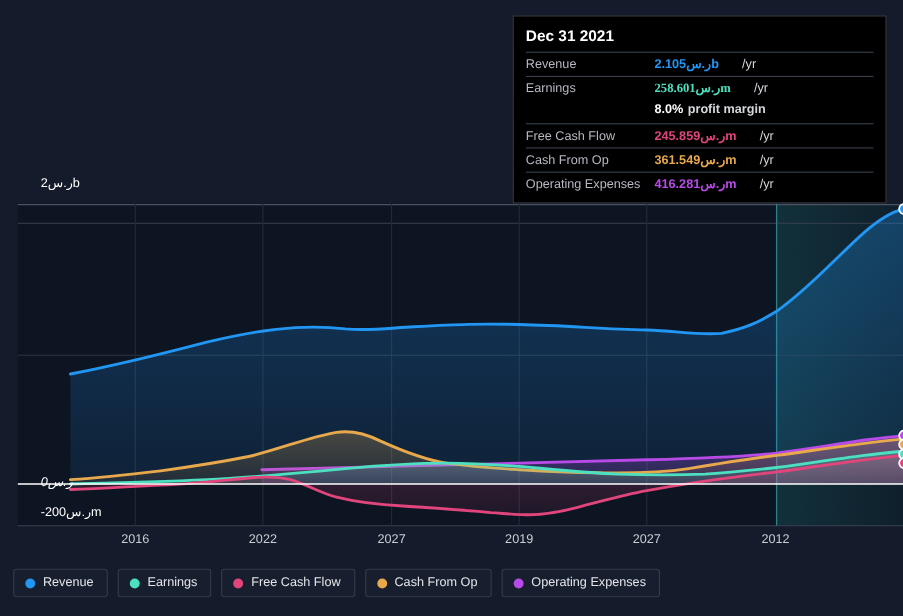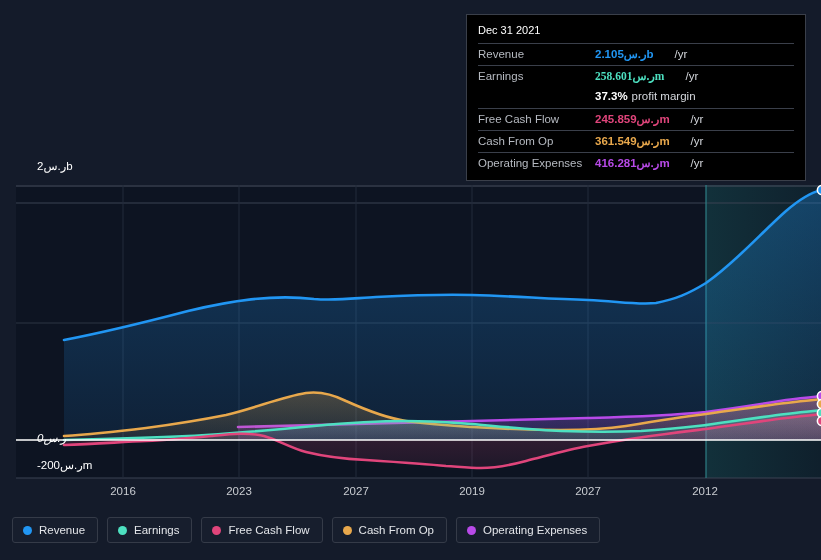--- a/index.html
+++ b/index.html
@@ -59,22 +59,22 @@
     top: 14px;
     width: 340px;
     background: #000000;
     border: 1px solid #3a3f4a;
     box-sizing: border-box;
     padding: 9px 11px 6px 11px;
     font-size: 11.5px;
   }
   #tooltip-date {
     color: #ffffff;
-    font-weight: normal;
-    font-size: 11px;
+    font-weight: bold;
+    font-size: 14px;
     padding-bottom: 7px;
   }
   .tt-row {
     display: flex;
     align-items: baseline;
     border-top: 1px solid #3a3f4a;
     padding: 3px 0 3px 0;
     min-height: 15px;
   }
   .tt-row.no-rule { border-top: none; }
@@ -89,21 +89,21 @@
     white-space: nowrap;
     margin-top: 23px;
   }
   .tt-suffix {
     color: #d4d7dc;
     font-weight: normal;
     margin-left: 21px;
   }
   .tt-margin-note {
     color: #d4d7dc;
-    font-weight: normal;
+    font-weight: bold;
     margin-left: 4px;
   }
 
   
   #legend {
     position: absolute;
     left: 12px;
     top: 517px;
     display: flex;
     gap: 9px;
@@ -245,42 +245,42 @@
     <circle cx="806" cy="413" r="4.6" fill="#4de0c0" stroke="#ffffff" stroke-width="1.6"></circle>
     <circle cx="806" cy="421" r="4.6" fill="#e0457b" stroke="#ffffff" stroke-width="1.6"></circle>
   </svg>
 
   <div class="y-label" id="y-label-top">2ر.سb</div>
   <div class="y-label" id="y-label-zero">0ر.س</div>
   <div class="y-label" id="y-label-neg">-200ر.سm</div>
 
   <div id="x-axis">
       <div class="x-label" style="left: 107px;">2016</div>
-      <div class="x-label" style="left: 223px;">2023</div>
+      <div class="x-label" style="left: 223px;">2022</div>
       <div class="x-label" style="left: 340px;">2027</div>
       <div class="x-label" style="left: 456px;">2019</div>
       <div class="x-label" style="left: 572px;">2027</div>
       <div class="x-label" style="left: 689px;">2012</div>
     </div>
 </div>
 
 <div id="tooltip">
   <div id="tooltip-date">Dec 31 2021</div>
   <div id="tooltip-rows">
       <div class="tt-row">
         <div class="tt-key">Revenue</div>
         <div><span class="tt-val" style="color: rgb(33, 150, 243);">2.105ر.سb</span><span class="tt-suffix">/yr</span></div>
       </div>
       <div class="tt-row">
         <div class="tt-key">Earnings</div>
         <div><span class="tt-val" style="color: rgb(77, 224, 192); font-family: Liberation Serif, serif;">258.601ر.سm</span><span class="tt-suffix">/yr</span></div>
       </div>
       <div class="tt-row no-rule">
         <div class="tt-key"></div>
-        <div><span class="tt-val" style="color: rgb(255, 255, 255);">37.3%</span><span class="tt-margin-note">profit margin</span></div>
+        <div><span class="tt-val" style="color: rgb(255, 255, 255);">8.0%</span><span class="tt-margin-note">profit margin</span></div>
       </div>
       <div class="tt-row">
         <div class="tt-key">Free Cash Flow</div>
         <div><span class="tt-val" style="color: rgb(224, 69, 123);">245.859ر.سm</span><span class="tt-suffix">/yr</span></div>
       </div>
       <div class="tt-row">
         <div class="tt-key">Cash From Op</div>
         <div><span class="tt-val" style="color: rgb(232, 168, 76);">361.549ر.سm</span><span class="tt-suffix">/yr</span></div>
       </div>
       <div class="tt-row">

